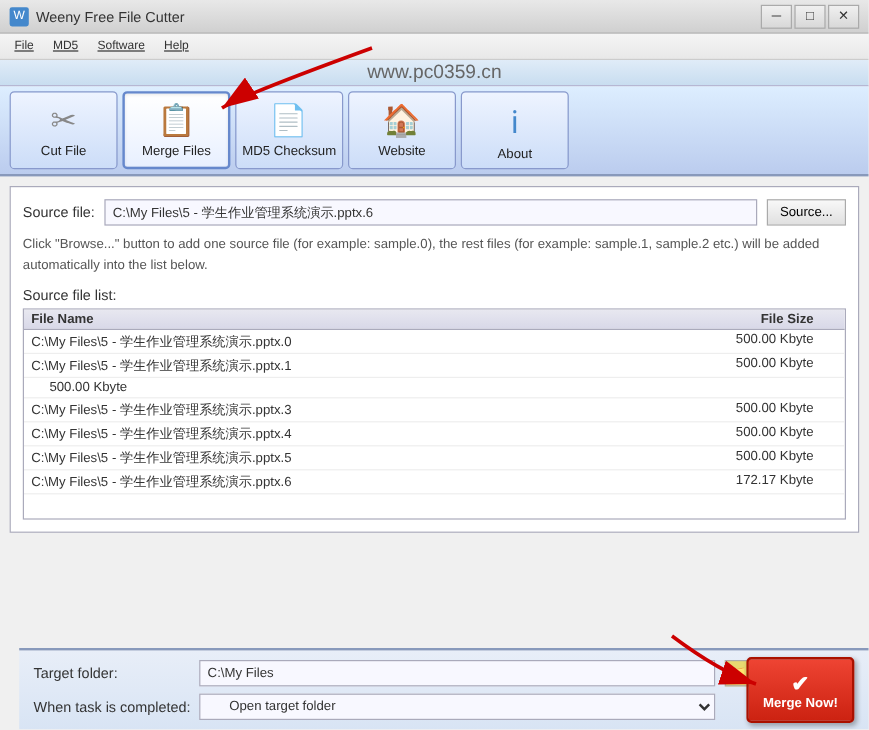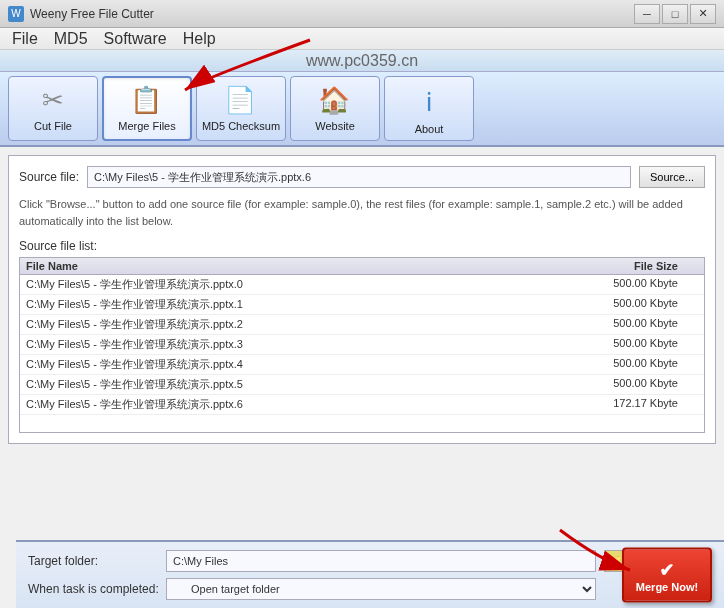--- a/index.html
+++ b/index.html
@@ -61,22 +61,23 @@
       background: linear-gradient(to bottom, #f5f5f5, #e8e8e8);
       height: 22px;
       display: flex;
       align-items: center;
       padding: 0 4px;
       border-bottom: 1px solid #ccc;
     }
     .menu-item {
       padding: 2px 8px;
       cursor: pointer;
-      font-size: 16px;
-      color: #333;
+      font-size: 10px;
+      color: #333;
+      text-decoration: underline;
     }
 
     
     .watermark-bar {
       background: linear-gradient(to bottom, #e0ecf8, #c8ddf0);
       height: 22px;
       display: flex;
       align-items: center;
       justify-content: center;
       font-size: 16px;
@@ -359,21 +360,20 @@
       <div id="file-list-rows">
           <div class="file-list-row">
       <span class="col-name">C:\My Files\5 - 学生作业管理系统演示.pptx.0</span>
       <span class="col-size">500.00 Kbyte</span>
     </div>
           <div class="file-list-row">
       <span class="col-name">C:\My Files\5 - 学生作业管理系统演示.pptx.1</span>
       <span class="col-size">500.00 Kbyte</span>
     </div>
           <div class="file-list-row">
-      <span class="col-name">C:\My Files\5 - 学生作业管理系统演示.pptx.2</span>
       <span class="col-size">500.00 Kbyte</span>
     </div>
           <div class="file-list-row">
       <span class="col-name">C:\My Files\5 - 学生作业管理系统演示.pptx.3</span>
       <span class="col-size">500.00 Kbyte</span>
     </div>
           <div class="file-list-row">
       <span class="col-name">C:\My Files\5 - 学生作业管理系统演示.pptx.4</span>
       <span class="col-size">500.00 Kbyte</span>
     </div>

